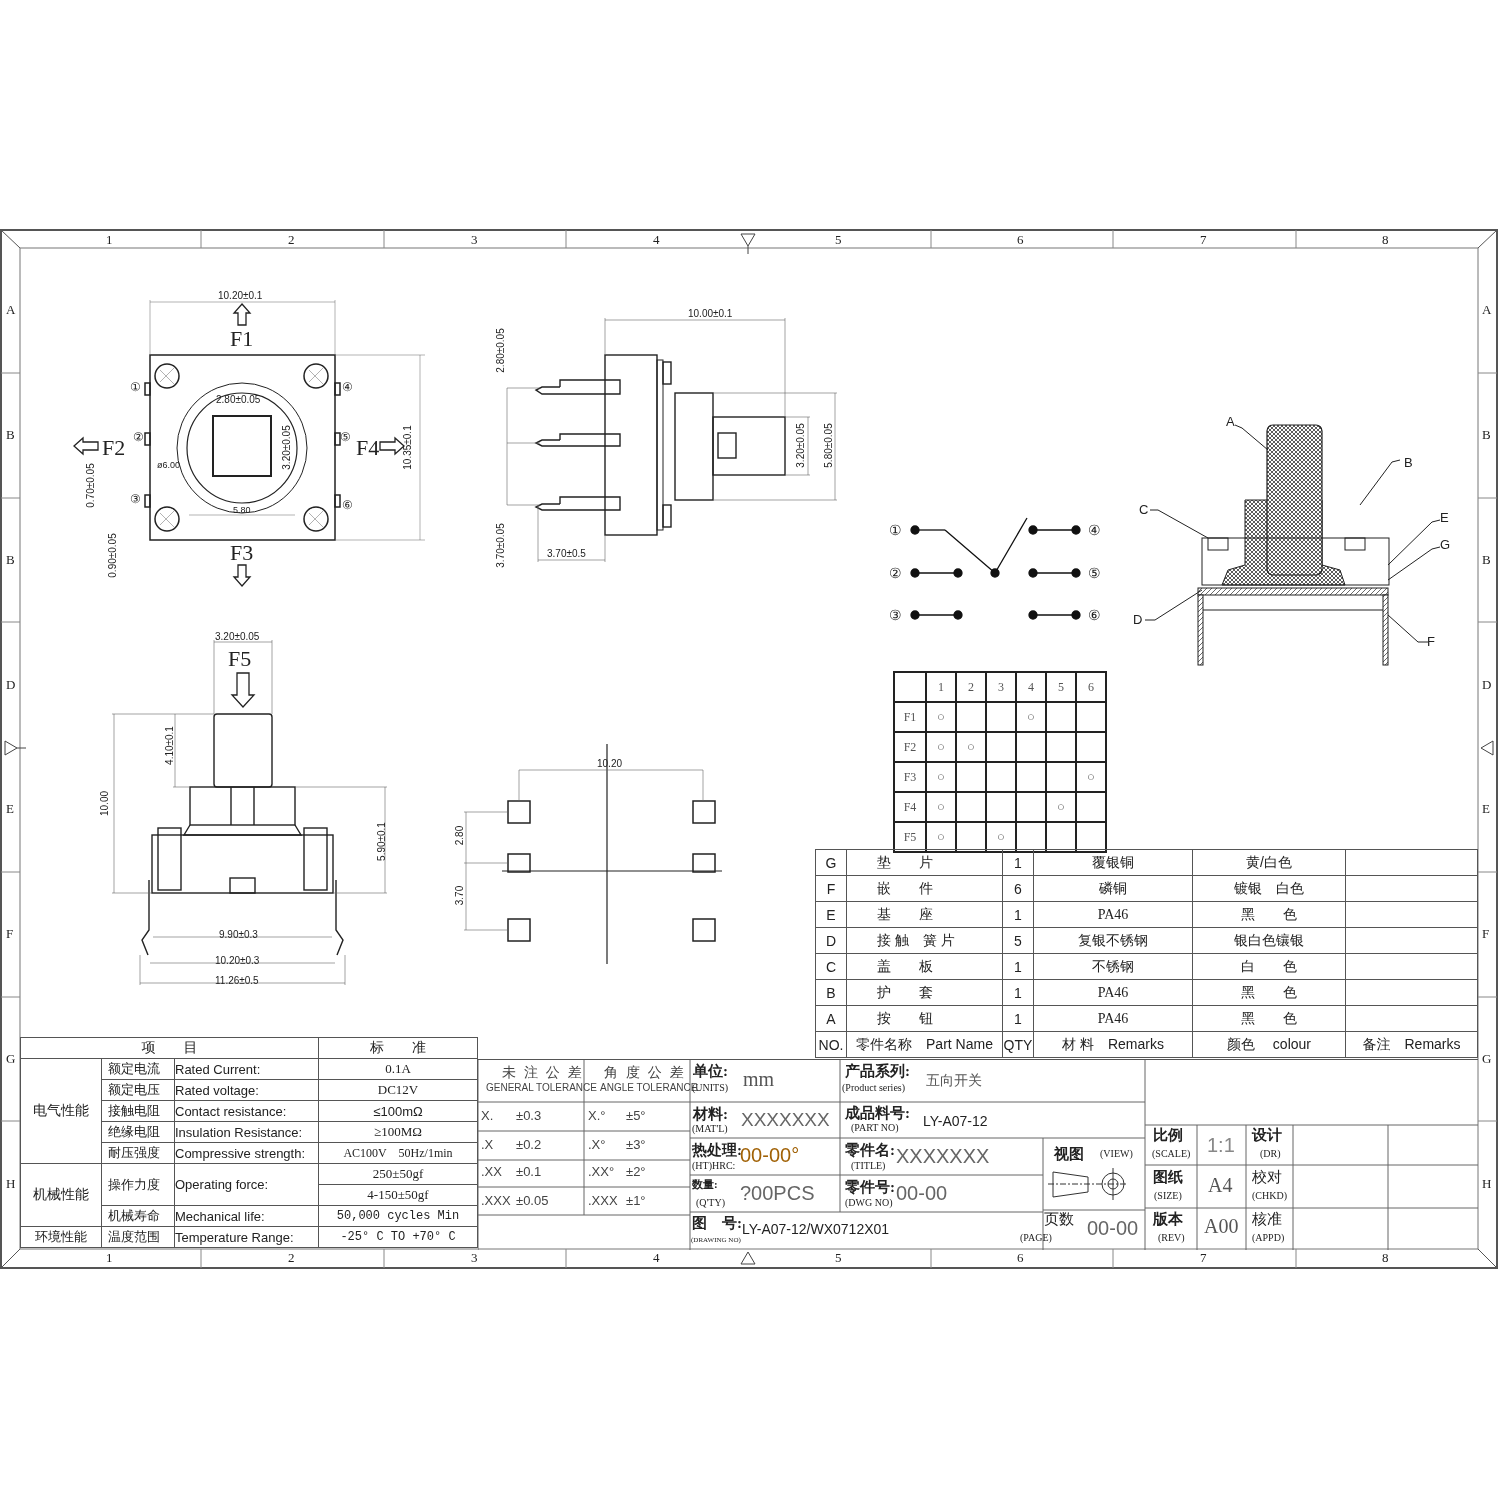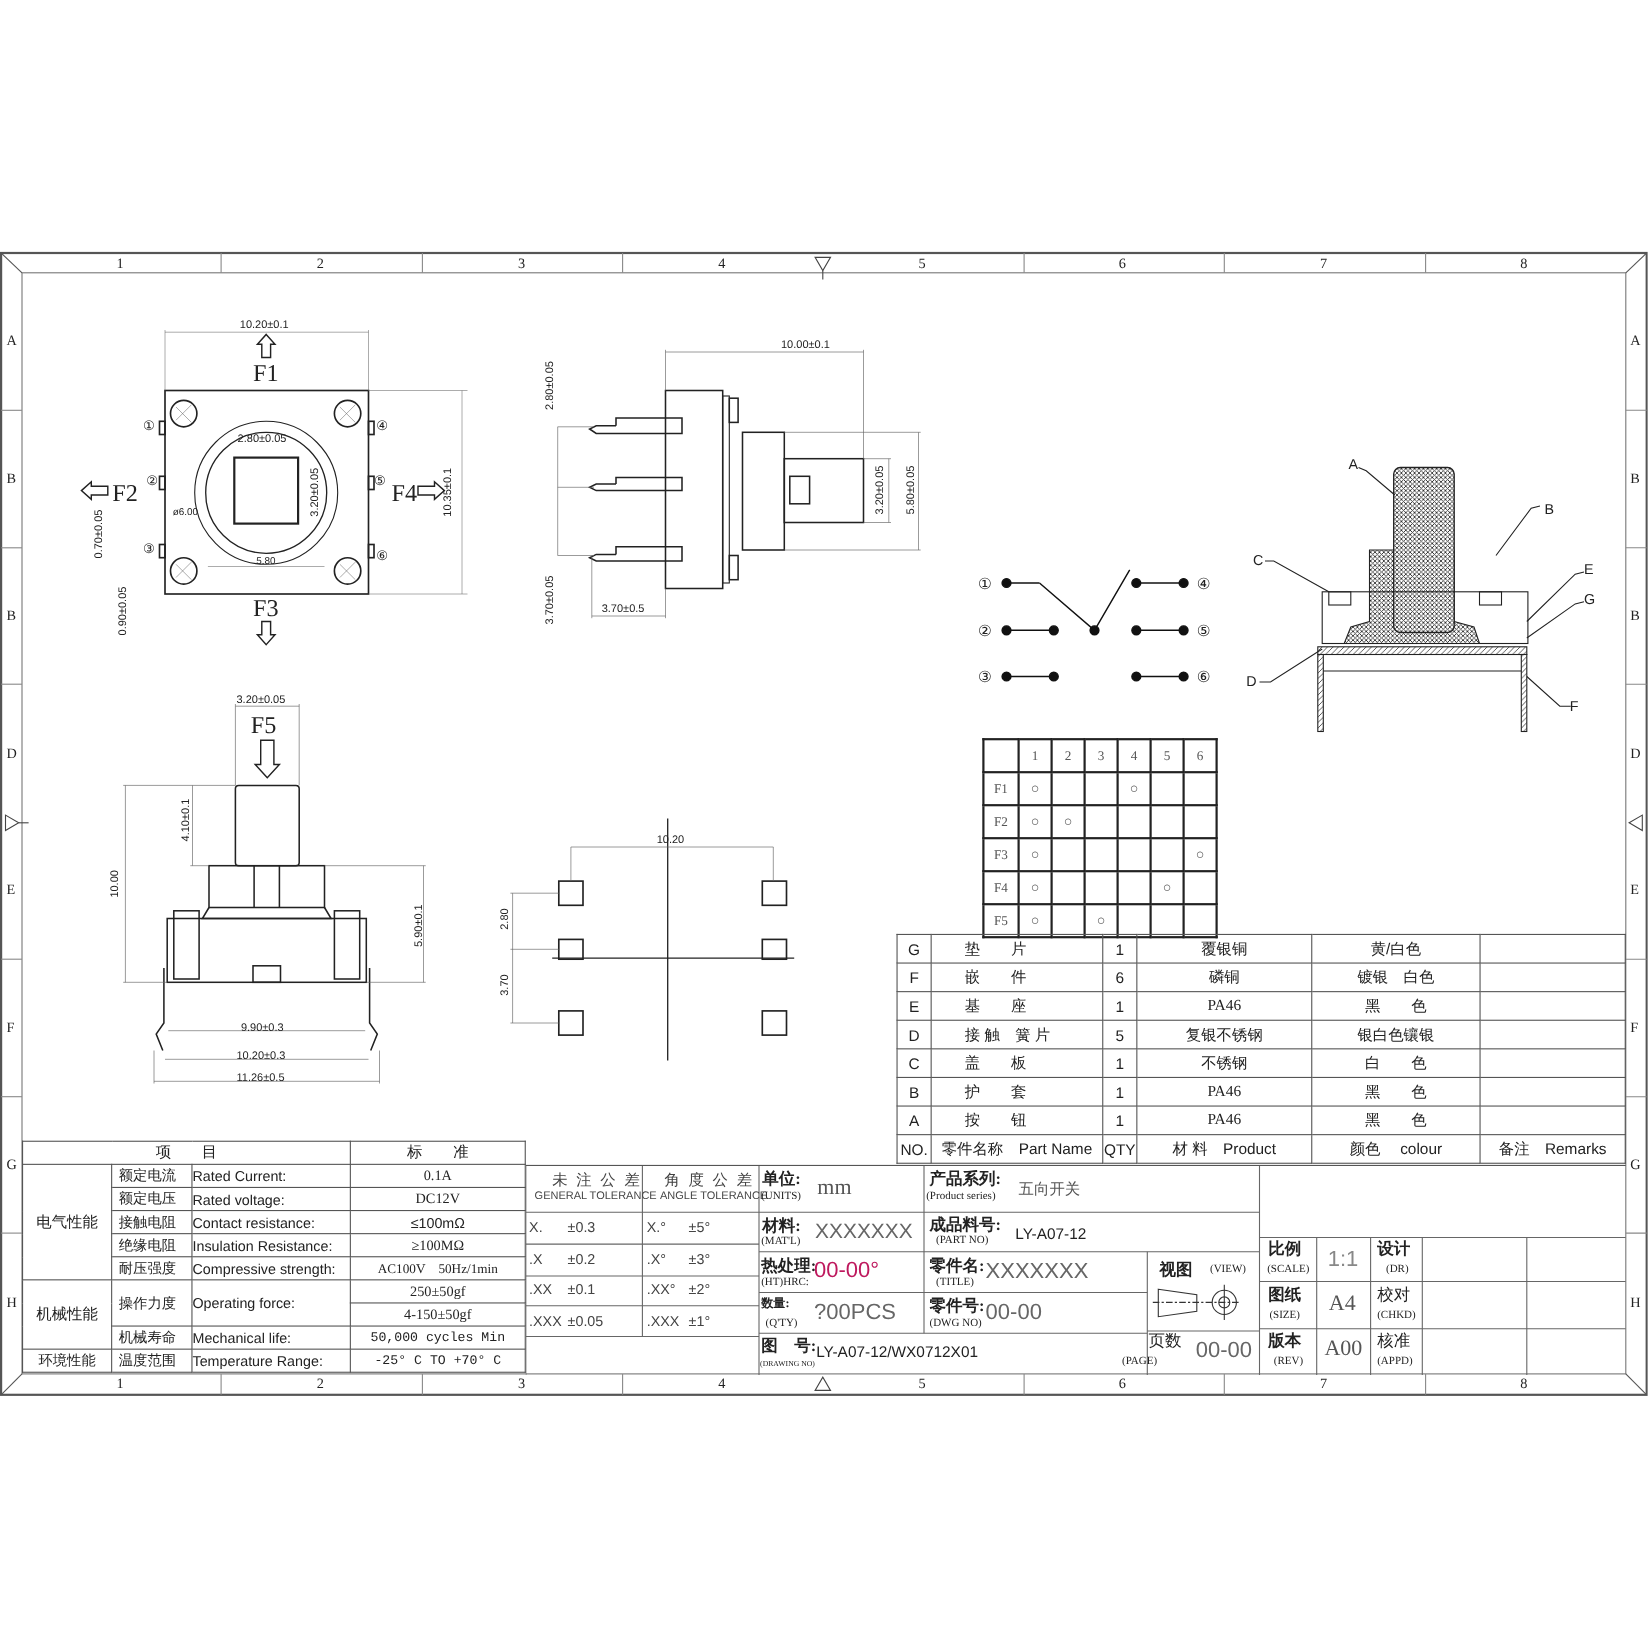--- a/index.html
+++ b/index.html
@@ -195,21 +195,21 @@
       <line x1="58" y1="205" x2="58" y2="262"></line>
         <line x1="125" y1="235" x2="125" y2="262"></line>
       <line x1="328" y1="117" x2="328" y2="175"></line>
       <line x1="355" y1="93" x2="355" y2="200"></line>
       <line x1="305" y1="117" x2="330" y2="117"></line>
         <line x1="305" y1="175" x2="330" y2="175"></line>
       <line x1="233" y1="93" x2="357" y2="93"></line>
         <line x1="233" y1="200" x2="357" y2="200"></line>
     </g>
   </svg>
-  <span class="t" style="left:710px;top:308px;font-size:10px">10.00±0.1</span>
+  <span class="t" style="left:688px;top:308px;font-size:10px">10.00±0.1</span>
   <span class="t" style="left:478px;top:345px;font-size:10px;transform:rotate(-90deg)">2.80±0.05</span>
   <span class="t" style="left:478px;top:540px;font-size:10px;transform:rotate(-90deg)">3.70±0.05</span>
   <span class="t" style="left:547px;top:548px;font-size:10px">3.70±0.5</span>
   <span class="t" style="left:778px;top:440px;font-size:10px;transform:rotate(-90deg)">3.20±0.05</span>
   <span class="t" style="left:806px;top:440px;font-size:10px;transform:rotate(-90deg)">5.80±0.05</span>
 </div>
 
 <div class="abs" style="left:0;top:0">
   <svg class="abs" style="left:90px;top:625px" width="300" height="370">
     <g fill="none" stroke="#222" stroke-width="1.4">
@@ -476,21 +476,21 @@
         <td style="font-family: &quot;Liberation Serif&quot;, serif;">PA46</td>
         <td>黑　　色</td>
         <td></td>
       </tr>
     </tbody>
   <tbody>
       <tr>
     <td style="width:30px">NO.</td>
     <td style="width:155px">零件名称　Part Name</td>
     <td style="width:30px">QTY</td>
-    <td style="width:158px">材 料　Product</td>
+    <td style="width:158px">材 料　Remarks</td>
     <td style="width:152px">颜色　 colour</td>
     <td>备注　Remarks</td>
   </tr>
 </tbody>
   </table>
 
 <table class="spec">
   <tbody>
       <tr>
     <td colspan="3" class="cen" style="font-size:14px">项　　目</td>
@@ -603,21 +603,21 @@
   <span class="t" style="left:148px;top:133px;font-size:13px;color:#444">±1°</span>
 
   <span class="t serif" style="left:215px;top:2px;font-size:15px;font-weight:bold">单位:</span>
   <span class="t serif" style="left:214px;top:22px;font-size:10px">(UNITS)</span>
   <span class="t serif" style="left:265px;top:8px;font-size:20px;color:#555">mm</span>
   <span class="t serif" style="left:215px;top:45px;font-size:15px;font-weight:bold">材料:</span>
   <span class="t serif" style="left:214px;top:63px;font-size:10px">(MAT'L)</span>
   <span class="t" style="left:263px;top:49px;font-size:19px;color:#666">XXXXXXX</span>
   <span class="t serif" style="left:214px;top:81px;font-size:15px;font-weight:bold">热处理:</span>
   <span class="t serif" style="left:214px;top:100px;font-size:10px">(HT)HRC:</span>
-  <span class="t" style="left:262px;top:84px;font-size:20px;color:#be185d">00-00°</span>
+  <span class="t" style="left:262px;top:84px;font-size:20px;color:#a16207">00-00°</span>
   <span class="t serif" style="left:214px;top:117px;font-size:11px;font-weight:bold">数量:</span>
   <span class="t serif" style="left:218px;top:137px;font-size:10px">(Q'TY)</span>
   <span class="t" style="left:262px;top:122px;font-size:20px;color:#666">?00PCS</span>
   <span class="t serif" style="left:214px;top:154px;font-size:15px;font-weight:bold">图　号:</span>
   <span class="t serif" style="left:213px;top:176px;font-size:7px">(DRAWING NO)</span>
   <span class="t" style="left:264px;top:161px;font-size:14px">LY-A07-12/WX0712X01</span>
 
   <span class="t serif" style="left:367px;top:2px;font-size:15px;font-weight:bold">产品系列:</span>
   <span class="t serif" style="left:364px;top:22px;font-size:10px">(Product series)</span>
   <span class="t" style="left:448px;top:12px;font-size:14px;color:#555">五向开关</span>

